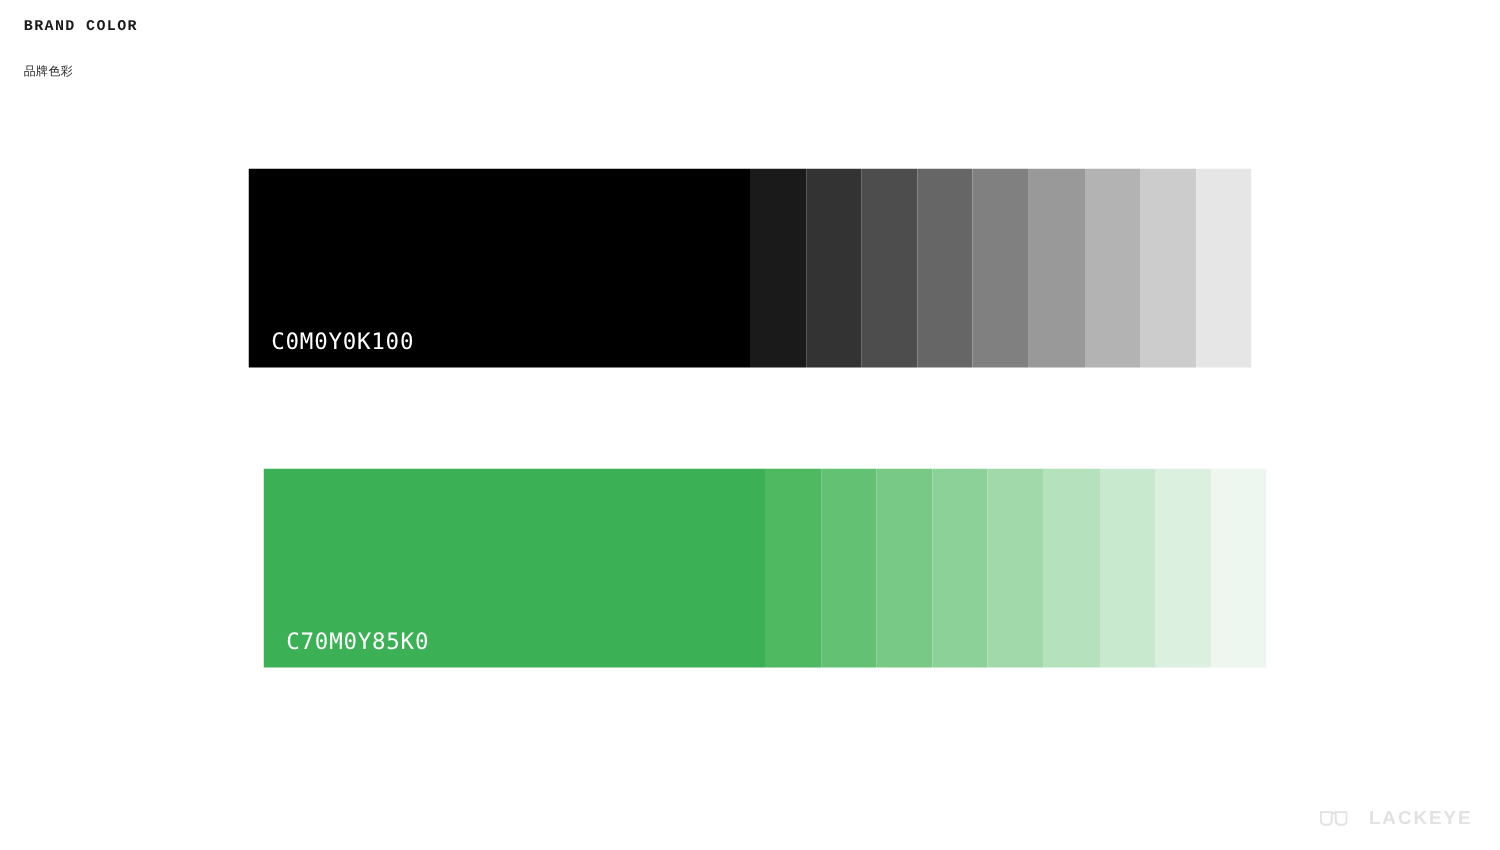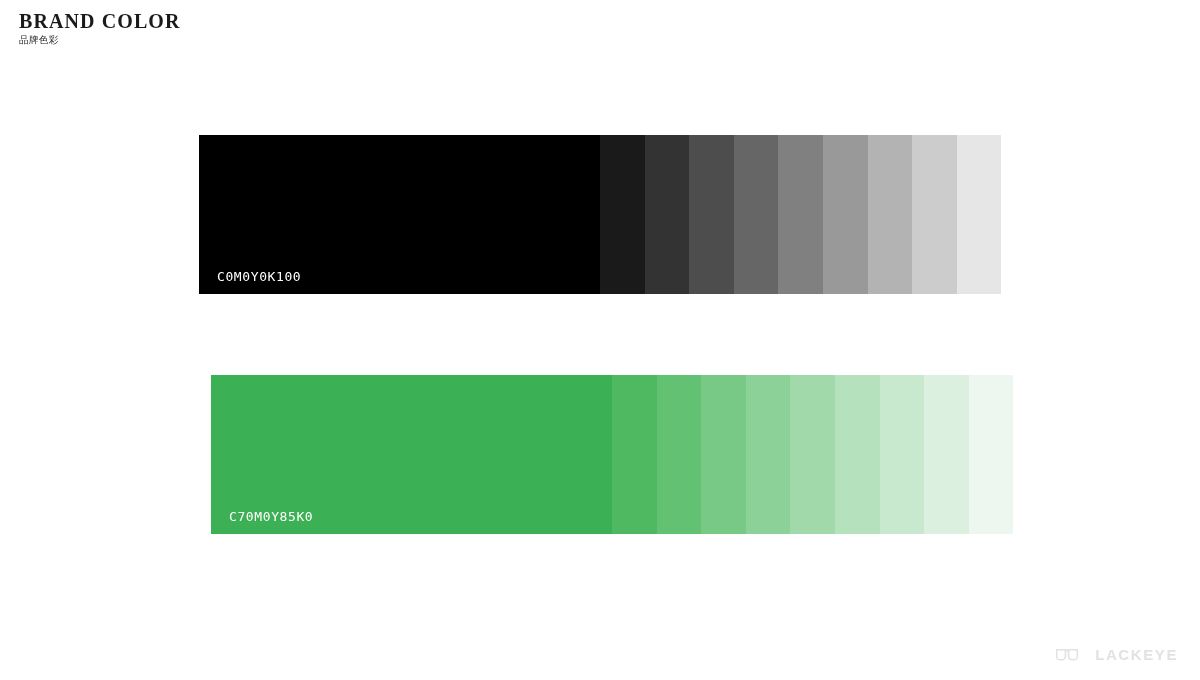--- a/index.html
+++ b/index.html
@@ -16,37 +16,37 @@
     position: relative;
   }
 
   
   #page-header {
     position: absolute;
     left: 19px;
     top: 12px;
   }
   #page-title {
-    font-family: Liberation Serif, serif;
-    font-size: 20px;
+    font-family: Liberation Mono, monospace;
+    font-size: 12px;
     font-weight: bold;
     letter-spacing: 1.1px;
     color: #1a1a1a;
     line-height: 19px;
     margin: 0;
     white-space: nowrap;
   }
   #page-subtitle {
     font-family: "DejaVu Sans", sans-serif;
     font-size: 9.5px;
     font-weight: normal;
     letter-spacing: 0.4px;
     color: #262626;
     line-height: 13px;
-    margin-top: 2px;
+    margin-top: 20px;
     white-space: nowrap;
   }
 
   
   .swatch-row {
     position: absolute;
     left: 199px;
     width: 802px;
     display: flex;
     flex-direction: row;
@@ -55,21 +55,21 @@
   #swatch-row-black { top: 135px; height: 159px; }
   #swatch-row-green { top: 375px; height: 159px; margin-left: 12px; }
 
   .swatch-base {
     position: relative;
     display: flex;
     align-items: flex-end;
   }
   .swatch-label {
     font-family: "DejaVu Sans Mono", "Liberation Mono", monospace;
-    font-size: 13px;
+    font-size: 18px;
     letter-spacing: 0.6px;
     color: #ffffff;
     padding-left: 18px;
     padding-bottom: 10px;
     white-space: nowrap;
     user-select: none;
   }
   .swatch-tint {
     flex: 0 0 auto;
   }

